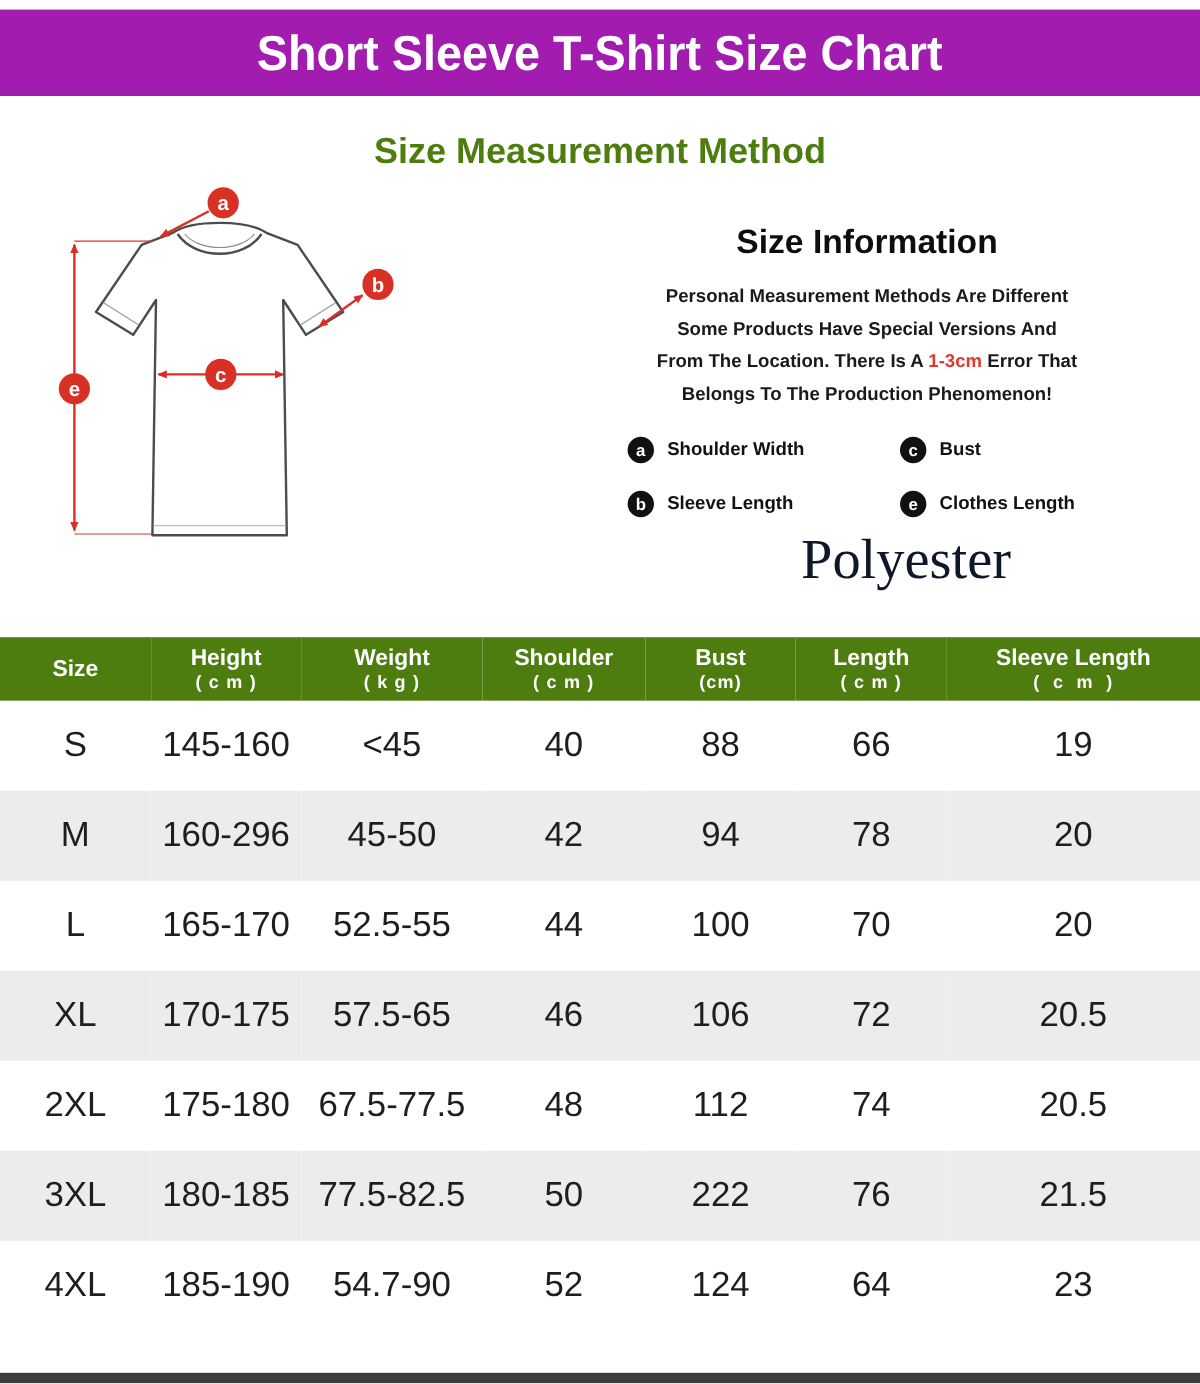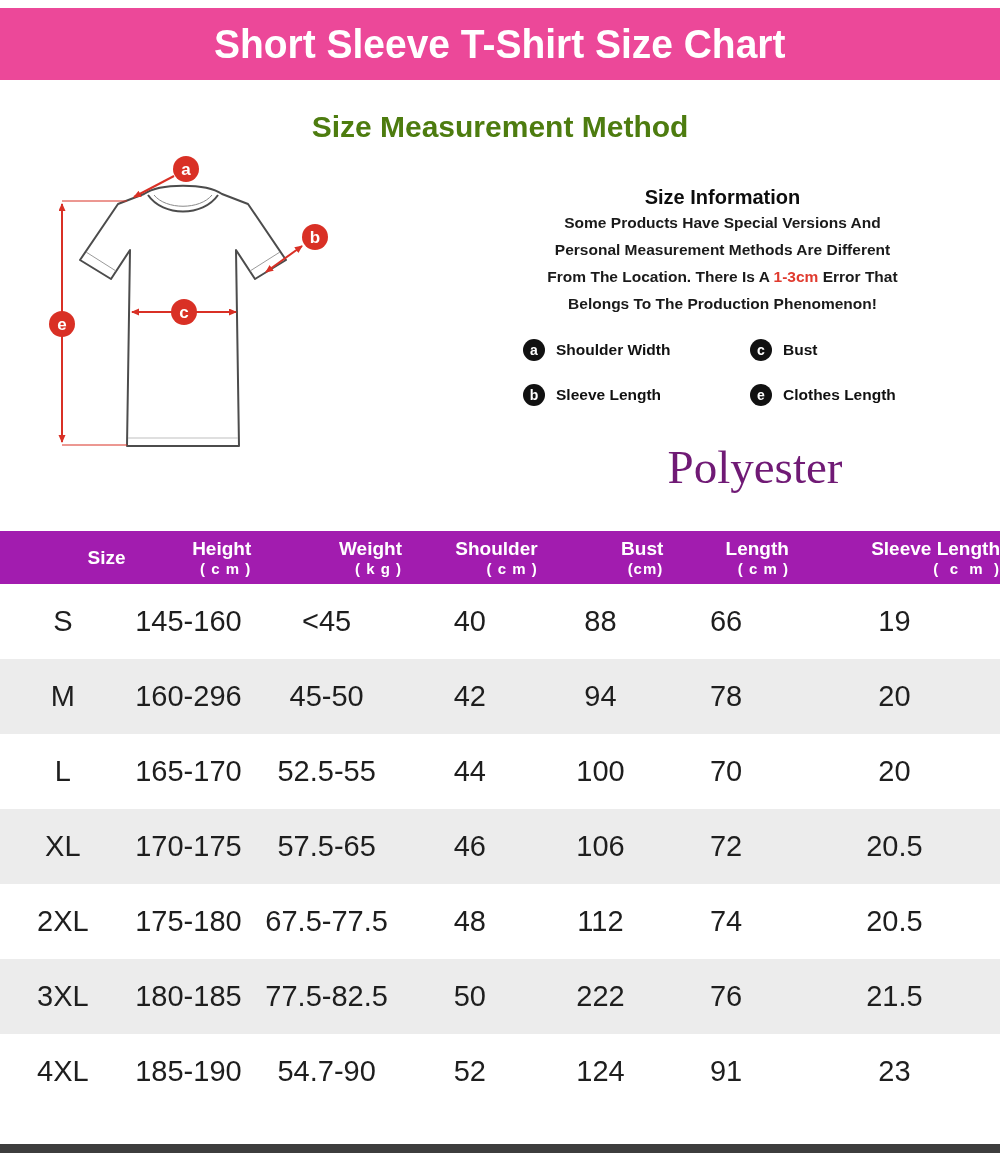--- a/index.html
+++ b/index.html
@@ -1,49 +1,49 @@
 <!DOCTYPE html>
 <html><head>
 <meta charset="utf-8">
 <style>
   * { margin:0; padding:0; box-sizing:border-box; }
   html,body { background:#ffffff; }
   body { font-family:"Liberation Sans", sans-serif; color:#1a1a1a; }
   .page { position:relative; width:1000px; height:1153px; margin:0 auto; background:#fff; overflow:hidden; }
 
   
-  .banner { position:absolute; top:8px; left:0; width:1000px; height:72px; background:#ec4899;
+  .banner { position:absolute; top:8px; left:0; width:1000px; height:72px; background:#a21caf;
             display:flex; align-items:center; justify-content:center; }
   .banner h1 { color:#ffffff; font-size:41px; font-weight:bold; letter-spacing:0px;
                transform:scaleX(0.95); white-space:nowrap; }
 
   
   .method-heading { position:absolute; top:110px; left:0; width:1000px; text-align:center;
                     font-size:30px; font-weight:bold; color:#4d7c0f; }
 
   .tshirt-svg { position:absolute; left:28px; top:148px; width:315px; height:335px; }
 
   .info-panel { position:absolute; left:495px; top:186px; width:455px; text-align:center; }
-  .info-heading { font-size:20px; font-weight:bold; color:#0d0d0d; }
+  .info-heading { font-size:28px; font-weight:bold; color:#0d0d0d; margin-bottom:16px; }
   .info-text { font-size:15.5px; font-weight:bold; color:#1a1a1a; line-height:27px; }
   .hl { color:#e03a2e; }
 
   .legend-grid { display:grid; grid-template-columns:227px 1fr; row-gap:23px;
                  margin-top:22px; padding-left:28px; text-align:left; }
   .legend-item { display:flex; align-items:center; gap:11px; font-size:15.5px; font-weight:bold; color:#111; }
   .legend-badge { flex:0 0 auto; width:22px; height:22px; border-radius:50%; background:#111; color:#fff;
                   display:flex; align-items:center; justify-content:center; font-size:14px; font-weight:bold; }
 
   .material { position:absolute; left:615px; top:440px; width:280px; text-align:center;
-              font-family:"Liberation Serif", serif; font-size:47px; color:#701a75; }
+              font-family:"Liberation Serif", serif; font-size:47px; color:#0f172a; }
 
   
   .size-table { position:absolute; top:531px; left:0; width:1000px; border-collapse:collapse; table-layout:fixed; }
-  .size-table thead th { background:#a21caf; color:#ffffff; height:53px; vertical-align:middle;
-                         text-align:right; padding:0; }
+  .size-table thead th { background:#4d7c0f; color:#ffffff; height:53px; vertical-align:middle;
+                         text-align:center; padding:0; }
   .col-label { font-size:19px; font-weight:bold; line-height:22px; }
   .col-unit  { font-size:15px; font-weight:bold; line-height:18px; white-space:pre; letter-spacing:1px; }
   .size-table tbody td { height:75px; text-align:center; vertical-align:middle;
                          font-size:29px; color:#1e1e1e; font-weight:normal; }
   .size-table tbody tr:nth-child(even) td { background:#ececec; }
   .size-table tbody tr:nth-child(odd) td { background:#ffffff; }
 
   .bottom-bar { position:absolute; left:0; bottom:0; width:1000px; height:9px; background:#3d3d3d; }
 </style>
 </head>
@@ -105,22 +105,22 @@
     </g>
     <g>
       <circle cx="156" cy="164" r="13" fill="#d93025"></circle>
       <text x="156" y="170" text-anchor="middle" font-size="17" font-weight="bold" fill="#ffffff">c</text>
     </g>
   </svg>
 
   <div class="info-panel">
     <div class="info-heading">Size Information</div>
     <div class="info-text">
+      <div>Personal Measurement Methods Are Different</div>
       <div>Some Products Have Special Versions And</div>
-      <div>Personal Measurement Methods Are Different</div>
       <div><span>From The Location. There Is A </span><span class="hl">1-3cm</span><span> Error That</span></div>
       <div>Belongs To The Production Phenomenon!</div>
     </div>
     <div class="legend-grid">
         <div class="legend-item">
           <span class="legend-badge">a</span>
           <span>Shoulder Width</span>
         </div>
         <div class="legend-item">
           <span class="legend-badge">c</span>
@@ -234,21 +234,21 @@
           <td>222</td>
           <td>76</td>
           <td>21.5</td>
         </tr>
         <tr>
           <td>4XL</td>
           <td>185-190</td>
           <td>54.7-90</td>
           <td>52</td>
           <td>124</td>
-          <td>91</td>
+          <td>64</td>
           <td>23</td>
         </tr>
       </tbody>
   </table>
 
   <div class="bottom-bar"></div>
 
 </div>
 
 </body></html>

